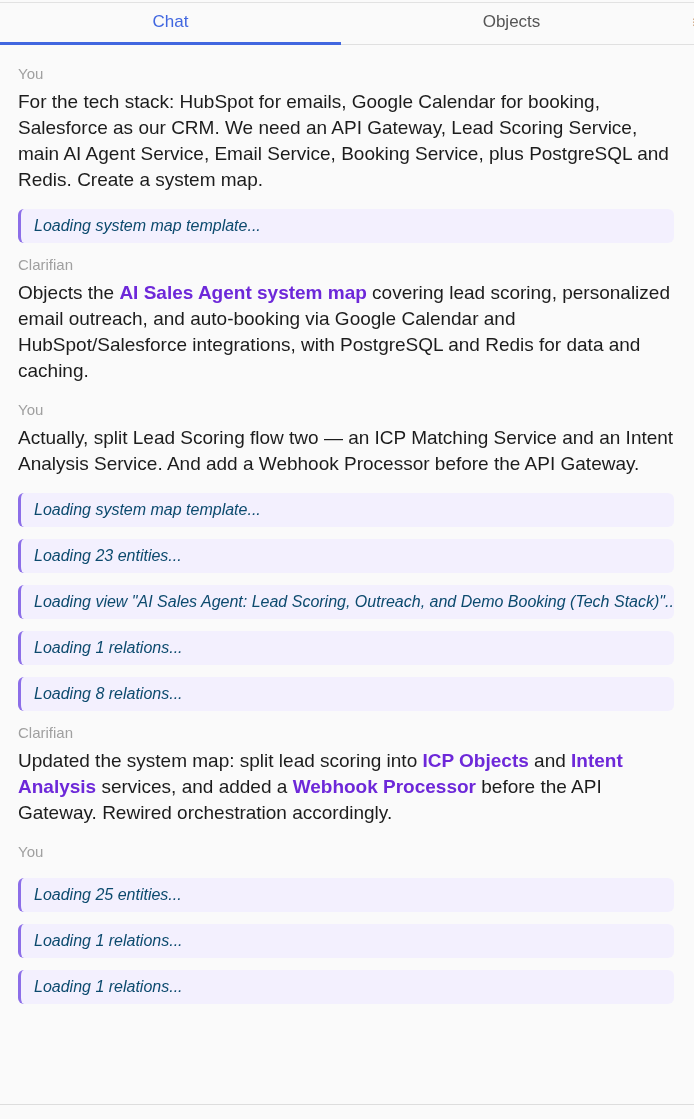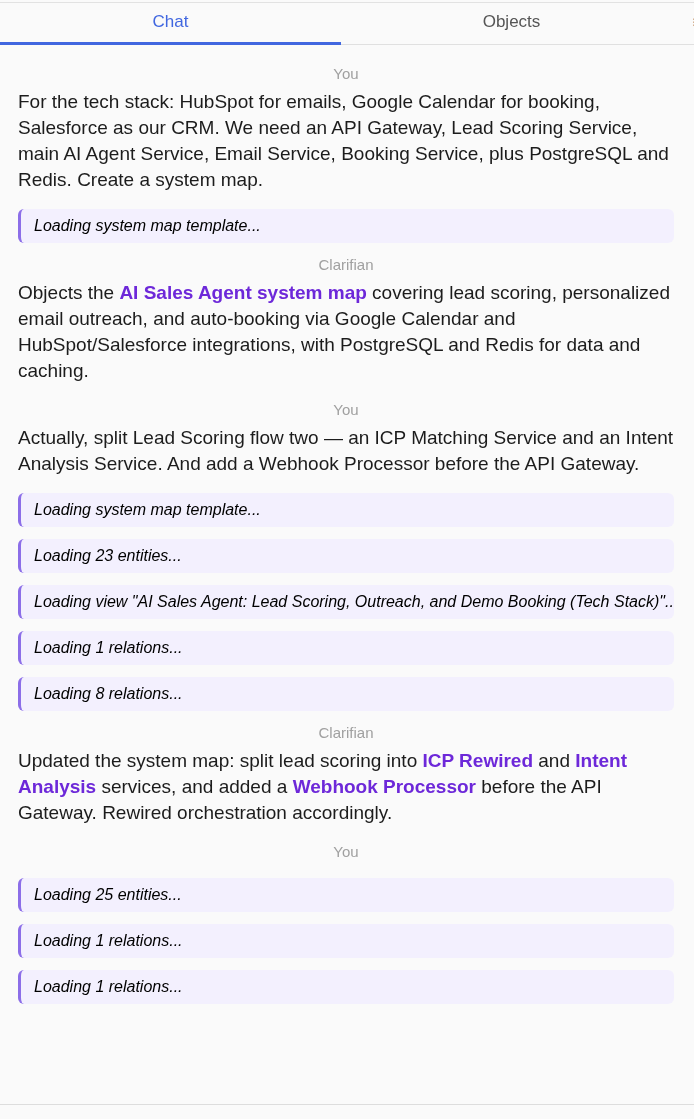--- a/index.html
+++ b/index.html
@@ -67,42 +67,41 @@
       height: 1058px;
       overflow: hidden;
       padding: 18px 20px 0 18px;
     }
     .msg { margin-bottom: 16px; }
     .sender {
       font-size: 15px;
       color: #a0a0a0;
       margin-bottom: 5px;
       line-height: 20px;
-      text-align: center;
     }
     .text {
       font-size: 19px;
       line-height: 26px;
       color: #1c1c1c;
       width: 660px;
     }
     .text b { font-weight: bold; color: #6d28d9; }
     .loading {
       width: 656px;
       height: 34px;
       margin-bottom: 12px;
       background: #f3f0fe;
       border-left: 3px solid #8c6ee8;
       border-radius: 6px;
       display: flex;
       align-items: center;
       padding-left: 13px;
       font-style: italic;
       font-size: 16px;
-      color: #000000;
+      color: #0c4a6e;
       white-space: nowrap;
       overflow: hidden;
     }
     .loading-group { margin-top: 2px; margin-bottom: 4px; }
     .bottom-bar {
       position: absolute;
       top: 1104px;
       left: 0;
       width: 694px;
       height: 15px;
@@ -144,21 +143,21 @@
     <div class="loading-group">
       <div class="loading">Loading system map template...</div>
       <div class="loading">Loading 23 entities...</div>
       <div class="loading">Loading view "AI Sales Agent: Lead Scoring, Outreach, and Demo Booking (Tech Stack)"...</div>
       <div class="loading">Loading 1 relations...</div>
       <div class="loading">Loading 8 relations...</div>
     </div>
 
     <div class="msg">
       <div class="sender">Clarifian</div>
-      <div class="text"><span>Updated the system map: split lead scoring into </span><b>ICP Rewired</b><span> and </span><b>Intent Analysis</b><span> services, and added a </span><b>Webhook Processor</b><span> before the API Gateway. Rewired orchestration accordingly.</span></div>
+      <div class="text"><span>Updated the system map: split lead scoring into </span><b>ICP Objects</b><span> and </span><b>Intent Analysis</b><span> services, and added a </span><b>Webhook Processor</b><span> before the API Gateway. Rewired orchestration accordingly.</span></div>
     </div>
 
     <div class="msg">
       <div class="sender">You</div>
     </div>
 
     <div class="loading-group">
       <div class="loading">Loading 25 entities...</div>
       <div class="loading">Loading 1 relations...</div>
       <div class="loading">Loading 1 relations...</div>

